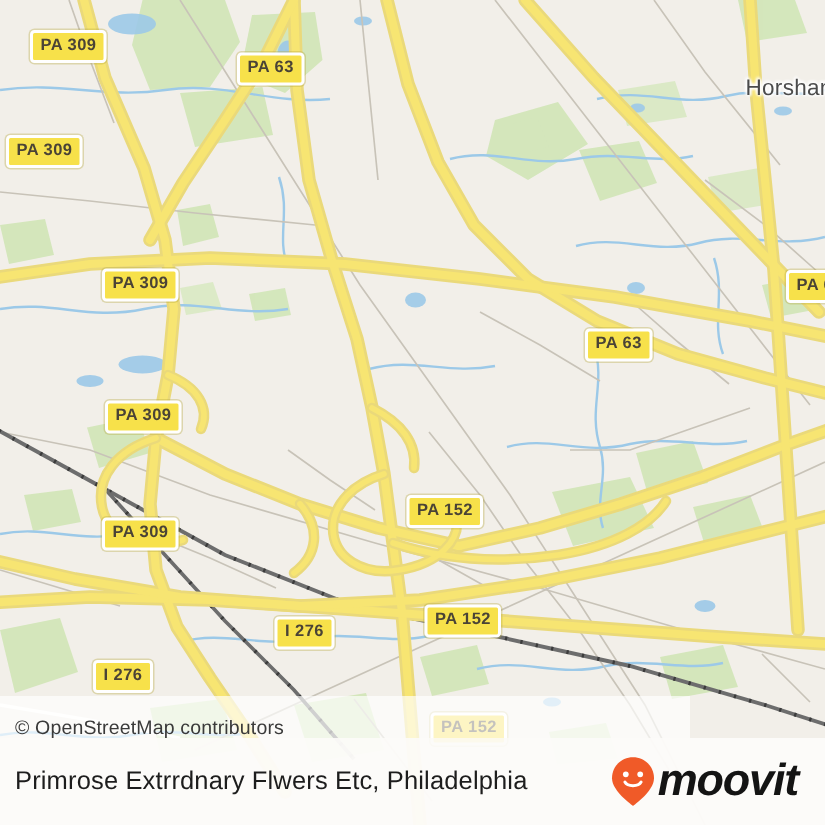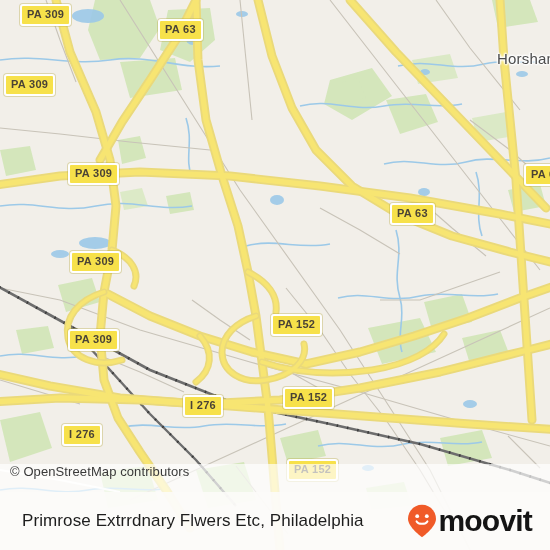--- a/index.html
+++ b/index.html
@@ -21,20 +21,21 @@
     border:2px solid #ffffff;
     border-radius:3px;
     color:#4a4336;
     font-size:11px;
     font-weight:bold;
     letter-spacing:.3px;
     line-height:1;
     padding:3px 5px 4px 5px;
     white-space:nowrap;
     box-shadow:0 0 0 1px rgba(180,165,60,.35);
+    margin-top:16px;
   }
 
   
   .place-label{
     position:absolute;
     color:#4b4b4b;
     font-size:15px;
     letter-spacing:.2px;
     white-space:nowrap;
     text-shadow:
@@ -72,40 +73,40 @@
     position:absolute;left:50%;top:100%;
     width:0;height:0;margin-left:-11px;
     border-left:11px solid transparent;
     border-right:11px solid transparent;
     border-top:13px solid #ffffff;
   }
 
   
   #attribution{
     position:absolute;left:0;bottom:58px;
-    width:550px;height:28px;
+    width:460px;height:28px;
     background:rgba(255,255,255,.68);
-    display:flex;align-items:flex-start;
+    display:flex;align-items:flex-end;
   }
   #attribution-text{
     color:#3a3a3a;font-size:13px;padding-left:10px;letter-spacing:.1px;
   }
 
   
   #footer{
     position:absolute;left:0;bottom:0;width:550px;height:58px;
     background:rgba(252,251,249,.93);
     display:flex;align-items:center;justify-content:space-between;
     overflow:hidden;
   }
   #footer-title{
-    color:#1d1d1d;font-size:17px;padding-left:22px;white-space:nowrap;
+    color:#1d1d1d;font-size:17px;padding-left:10px;white-space:nowrap;
     letter-spacing:.1px;
   }
-  #brand{display:flex;align-items:center;padding-right:18px;}
+  #brand{display:flex;align-items:center;padding-right:18px;font-style:italic;}
   #brand-mark{width:30px;height:34px;display:block;}
   #brand-word{
     color:#141414;font-size:30px;font-weight:bold;letter-spacing:-.8px;
     margin-left:1px;line-height:1;
   }
 </style>
 </head>
 <body>
 
 <div id="app">

